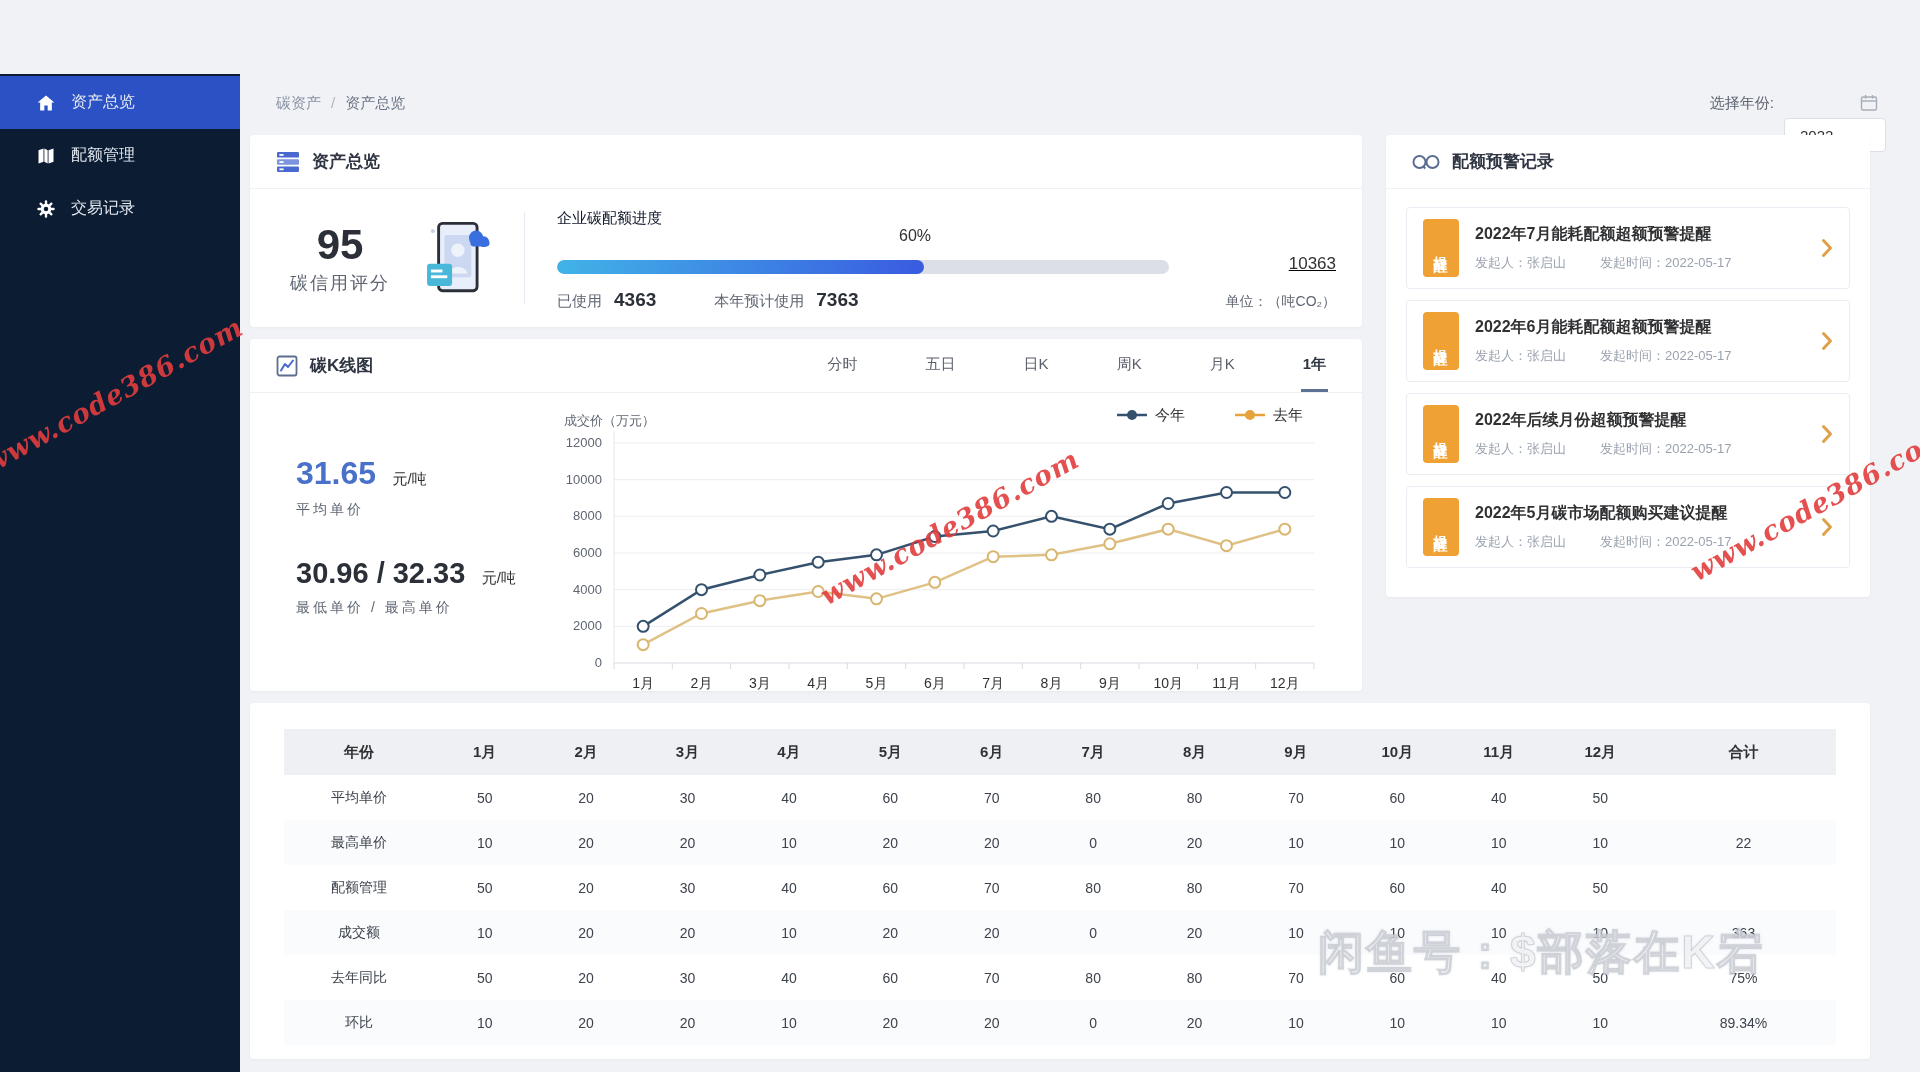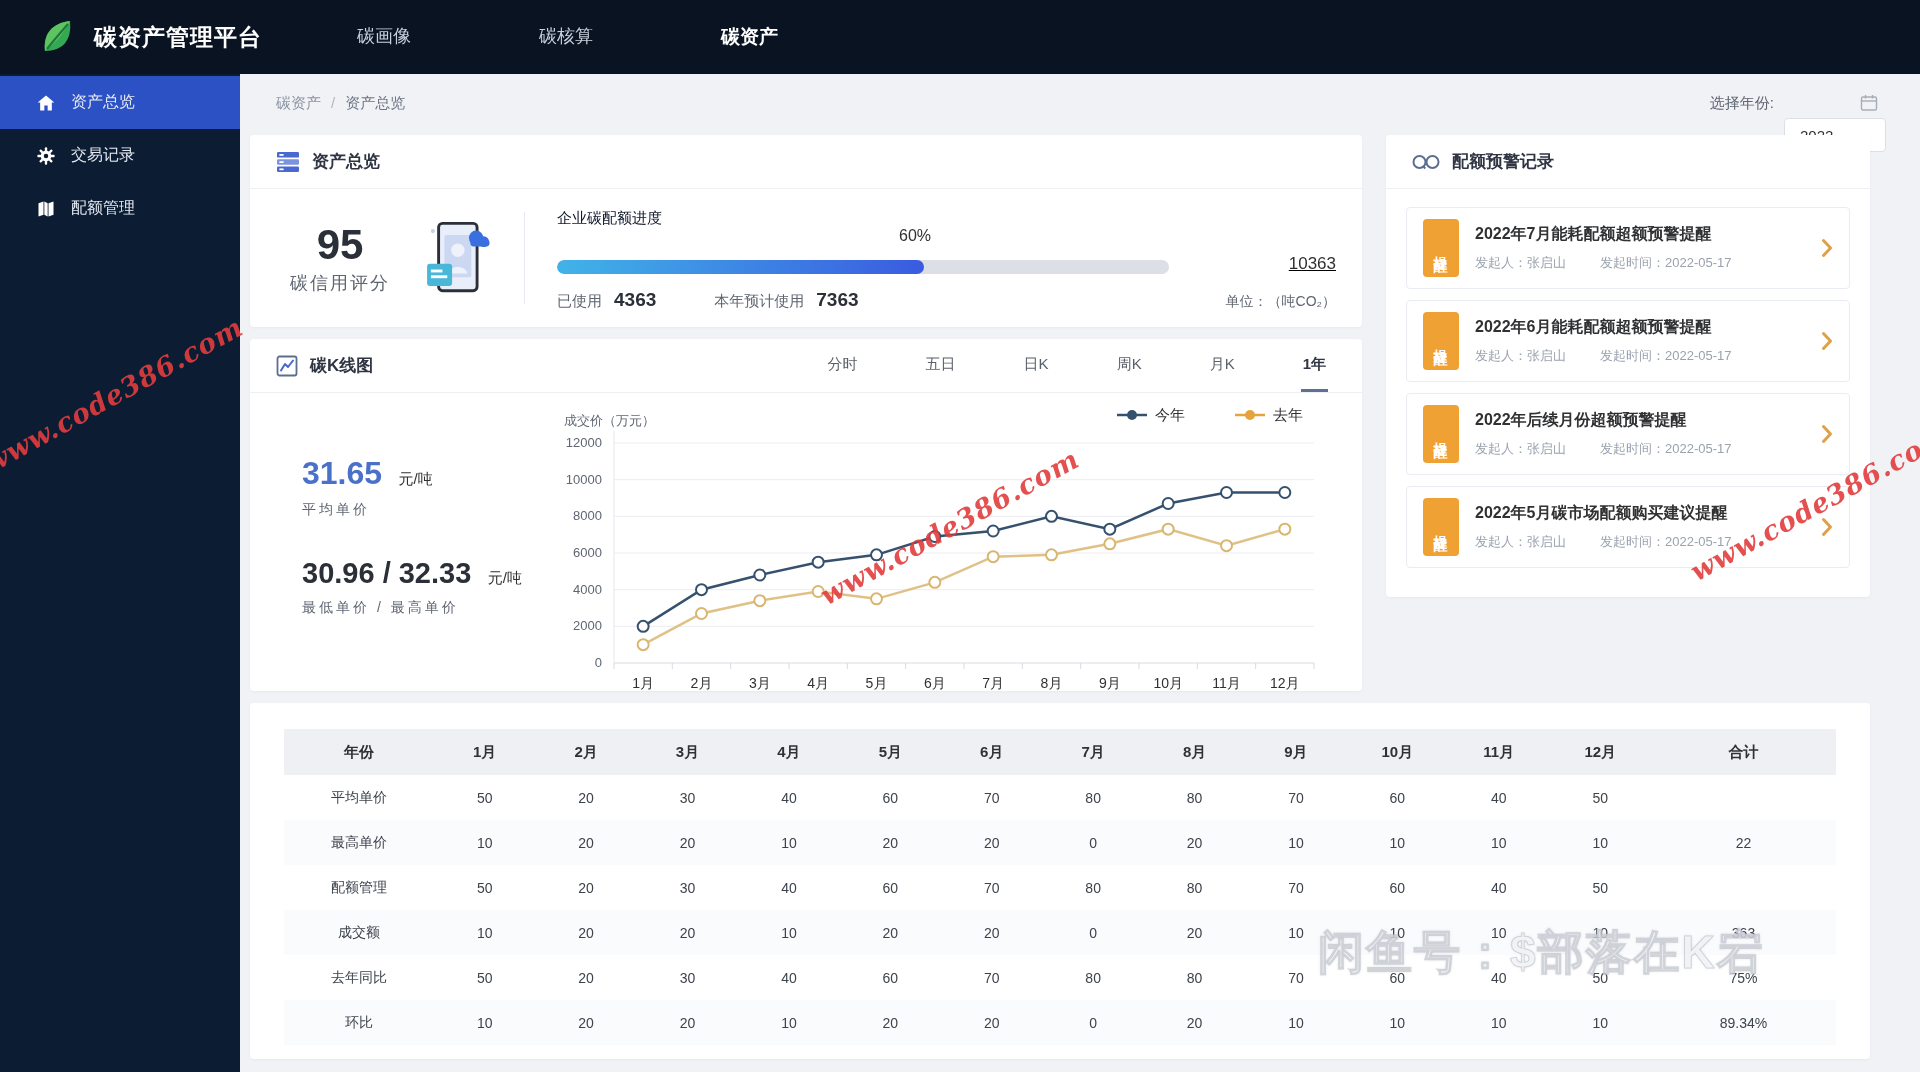--- a/index.html
+++ b/index.html
@@ -57,21 +57,21 @@
   .qv { font-size:19px; color:#2b3038; font-weight:700; margin-left:12px; }
   .g2 { margin-left:58px; }
   .unit { margin-left:auto; font-size:14px; color:#5f6672; }
 
   
   .kline-card { left:250px; top:339px; width:1112px; height:352px; }
   .ktabs { margin-left:auto; display:flex; gap:64px; height:100%; margin-right:8px; }
   .ktab { display:flex; align-items:center; font-size:15px; color:#5a6069; border-bottom:3px solid transparent; padding:0 2px; cursor:pointer; }
   .ktab.active { color:#2f3542; font-weight:700; border-bottom-color:#5c7193; }
   .k-body { position:relative; height:297px; }
-  .stat { position:absolute; left:52px; }
+  .stat { position:absolute; left:46px; }
   .stat1 { top:62px; }
   .stat2 { top:164px; }
   .stat-num { font-size:32px; font-weight:700; color:#4a71c9; display:inline-block; }
   .stat2 .stat-num { color:#2b3038; font-size:29px; }
   .stat-unit { font-size:15px; color:#303133; margin-left:12px; }
   .stat-label { font-size:14px; color:#5f6672; letter-spacing:3px; margin-top:9px; }
   #chart { position:absolute; left:252px; top:2px; }
 
   
   .alerts-card { left:1386px; top:135px; width:484px; height:462px; }
@@ -95,73 +95,58 @@
   .wm2 { left:830px; top:580px; }
   .wm3 { left:1700px; top:556px; }
   .wm-logo { position:absolute; left:1658px; top:782px; width:152px; height:126px; background:rgba(255,255,255,.85); border-radius:26px; display:flex; align-items:center; justify-content:center; font-size:46px; font-weight:700; color:rgba(195,200,211,.6); letter-spacing:4px; z-index:20; box-shadow:0 2px 10px rgba(120,130,150,.12); }
   .wm-seller { position:absolute; left:1318px; top:922px; font-size:46px; font-weight:700; color:rgba(255,255,255,.62); -webkit-text-stroke:1px rgba(176,182,192,.55); text-shadow:0 0 3px rgba(150,158,172,.35); letter-spacing:2px; white-space:nowrap; z-index:20; }
 </style>
 </head>
 <body>
 
 <div class="screen">
 
-  <header class="navbar">
-    <span class="logo">
-      <svg viewBox="0 0 42 42" width="42" height="42">
-        <path d="M34 5 C16 7 7 18 9 35 C27 35 36 24 34 5 Z" fill="#34a853"></path>
-        <path d="M34 5 C16 7 7 18 9 35 C18 28 27 19 34 5 Z" fill="#63c764" opacity=".9"></path>
-        <path d="M11 33 C18 24 25 16 32 8" stroke="#1e7a3c" stroke-width="2.2" fill="none"></path>
-      </svg>
-    </span>
-    <h1 class="app-title">碳资产管理平台</h1>
-    <nav class="nav-menu" id="nav-menu">
-        <div class="nav-item">碳画像</div>
-        <div class="nav-item">碳核算</div>
-        <div class="nav-item active">碳资产</div>
-      </nav>
-  </header>
 
   <aside class="sidebar" id="sidebar">
       <div class="side-item active">
         <span class="sicon">
           <svg width="20" height="20" viewBox="0 0 24 24" fill="#fff">
             <path d="M12 3 L22 11.5 H19 V21 H14 V15 H10 V21 H5 V11.5 H2 Z"></path>
           </svg>
         </span>
         <span>资产总览</span>
+      </div>
+      <div class="side-item">
+        <span class="sicon">
+          <svg width="20" height="20" viewBox="0 0 24 24" fill="#fff">
+            <path d="M3 5 L9 3 V19 L3 21 Z"></path>
+            <path d="M10 3 L14 5 V21 L10 19 Z"></path>
+            <path d="M15 5 L21 3 V19 L15 21 Z"></path>
+          </svg>
+        </span>
+        <span>配额管理</span>
       </div>
       <div class="side-item">
         <span class="sicon">
           <svg width="20" height="20" viewBox="0 0 24 24">
             <g fill="#fff">
               <circle cx="12" cy="12" r="6.5"></circle>
               <rect x="10.6" y="1.6" width="2.8" height="4.6" rx="1.2"></rect>
               <rect x="10.6" y="1.6" width="2.8" height="4.6" rx="1.2" transform="rotate(45 12 12)"></rect>
               <rect x="10.6" y="1.6" width="2.8" height="4.6" rx="1.2" transform="rotate(90 12 12)"></rect>
               <rect x="10.6" y="1.6" width="2.8" height="4.6" rx="1.2" transform="rotate(135 12 12)"></rect>
               <rect x="10.6" y="1.6" width="2.8" height="4.6" rx="1.2" transform="rotate(180 12 12)"></rect>
               <rect x="10.6" y="1.6" width="2.8" height="4.6" rx="1.2" transform="rotate(225 12 12)"></rect>
               <rect x="10.6" y="1.6" width="2.8" height="4.6" rx="1.2" transform="rotate(270 12 12)"></rect>
               <rect x="10.6" y="1.6" width="2.8" height="4.6" rx="1.2" transform="rotate(315 12 12)"></rect>
             </g>
             <circle cx="12" cy="12" r="2.7" fill="#0b1c33"></circle>
           </svg>
         </span>
         <span>交易记录</span>
-      </div>
-      <div class="side-item">
-        <span class="sicon">
-          <svg width="20" height="20" viewBox="0 0 24 24" fill="#fff">
-            <path d="M3 5 L9 3 V19 L3 21 Z"></path>
-            <path d="M10 3 L14 5 V21 L10 19 Z"></path>
-            <path d="M15 5 L21 3 V19 L15 21 Z"></path>
-          </svg>
-        </span>
-        <span>配额管理</span>
       </div>
     </aside>
 
   <div class="topbar">
     <div class="breadcrumb">
       <span>碳资产</span><span class="sep">/</span><span class="crumb-cur">资产总览</span>
     </div>
     <div class="year-picker">
       <span class="year-label">选择年份:</span>
       <span class="year-box">

